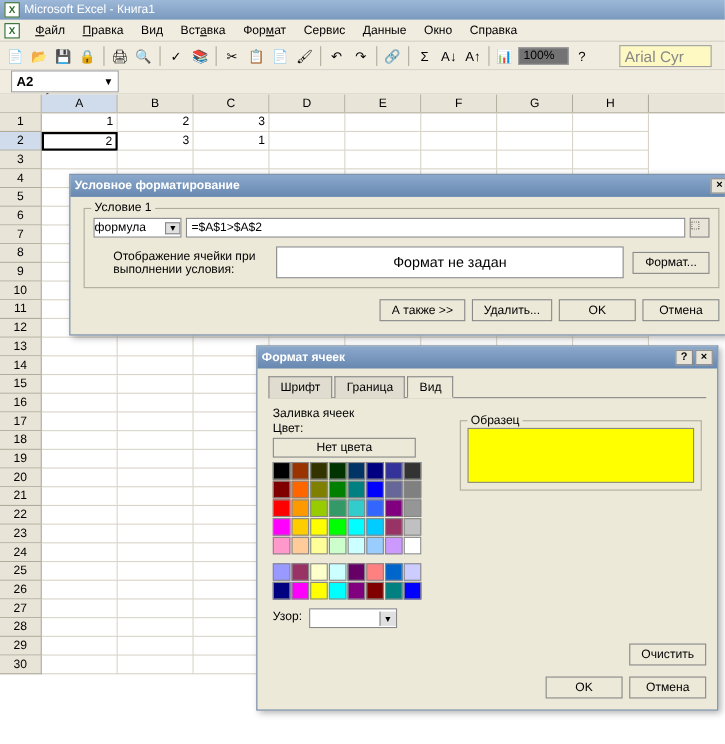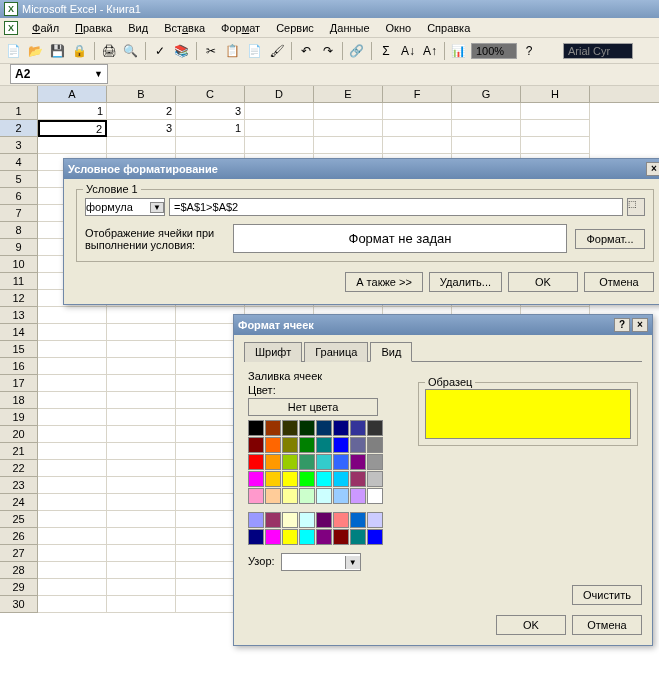--- a/index.html
+++ b/index.html
@@ -11,21 +11,21 @@
 
 .menubar { background: #f0ece0; height: 20px; display: flex; align-items: center; padding: 0 4px; border-bottom: 1px solid #d0ccc0; }
 .menubar .menubar-icon { width: 14px; height: 14px; background: #fff; border: 1px solid #2a6b2a; margin-right: 6px; font-size: 9px; color: #2a6b2a; font-weight: bold; display: flex; align-items: center; justify-content: center; }
 .menubar .menu-item { padding: 2px 8px; font-size: 11px; cursor: pointer; }
 .menubar .menu-item u { text-decoration: underline; }
 
 .toolbar { background: #f0ece0; height: 26px; display: flex; align-items: center; padding: 0 4px; border-bottom: 1px solid #d0ccc0; gap: 2px; }
 .tb-icon { width: 20px; height: 20px; border: 1px solid transparent; display: flex; align-items: center; justify-content: center; font-size: 12px; cursor: pointer; }
 .tb-sep { width: 1px; height: 18px; background: #b0ac9c; margin: 0 2px; }
 .zoom-box { border: 1px solid #a0a0a0; background: #737373; padding: 1px 4px; font-size: 11px; width: 46px; }
-.font-box { border: 1px solid #a0a0a0; background: #0f172a; padding: 1px 4px; font-size: 11px; width: 70px; color: #888; }
+.font-box { border: 1px solid #a0a0a0; background: #fef9c3; padding: 1px 4px; font-size: 14px; width: 84px; color: #888; }
 
 .namebox-row { background: #f0ece0; height: 22px; display: flex; border-bottom: 1px solid #d0ccc0; flex-direction: column; }
 .namebox { width: 98px; background: #fff; border: 1px solid #a0a0a0; padding: 2px 4px; font-size: 12px; font-weight: bold; margin-left: 10px; display: flex; justify-content: space-between; align-items: center; }
 .namebox .dd { font-size: 9px; }
 .fx-label { margin-left: 40px; font-style: italic; font-size: 11px; }
 .formula-bar { margin-left: 6px; font-size: 12px; }
 
 .grid { position: relative; background: #fff; }
 .col-headers { display: flex; height: 17px; background: #e8e4d8; border-bottom: 1px solid #b0ac9c; }
 .corner { width: 38px; border-right: 1px solid #b0ac9c; background: #e8e4d8; }
@@ -48,21 +48,21 @@
 
 .cf-dialog { left: 63px; top: 158px; width: 604px; }
 .cf-body { padding: 10px 12px 12px; }
 .cf-group { border: 1px solid #b0ac9c; padding: 8px; position: relative; }
 .cf-group-label { position: absolute; top: -7px; left: 6px; background: #ece9d8; padding: 0 3px; font-size: 11px; }
 .cf-row1 { display: flex; align-items: center; gap: 4px; margin-bottom: 8px; }
 .cf-dropdown { background: #fff; border: 1px solid #888; padding: 2px 0; font-size: 11px; width: 80px; display: flex; justify-content: space-between; align-items: center; }
 .cf-dropdown .dd { font-size: 8px; background: #e0e0e0; border: 1px solid #888; padding: 0 2px; }
 .cf-formula { background: #fff; border: 1px solid #888; padding: 2px 4px; font-size: 11px; flex: 1; }
 .cf-ref-btn { width: 18px; height: 18px; background: #e8e4d8; border: 1px solid #888; font-size: 9px; cursor: pointer; }
-.cf-row2 { display: flex; align-items: center; gap: 8px; }
+.cf-row2 { display: flex; align-items: center; gap: 8px; margin-left: 18px; }
 .cf-label-text { font-size: 11px; width: 140px; }
 .cf-preview { background: #fff; border: 1px solid #888; flex: 1; text-align: center; padding: 6px; font-size: 13px; }
 .cf-btn { background: #ece9d8; border: 1px solid #888; padding: 3px 10px; font-size: 11px; cursor: pointer; min-width: 70px; }
 .cf-buttons { display: flex; justify-content: flex-end; gap: 6px; margin-top: 10px; }
 
 .fc-dialog { left: 233px; top: 314px; width: 420px; }
 .fc-body { padding: 6px 10px 10px; }
 .tabs { display: flex; border-bottom: 1px solid #888; }
 .tab { border: 1px solid #888; border-bottom: none; padding: 3px 10px; font-size: 11px; background: #e0ddd0; margin-right: 2px; cursor: pointer; position: relative; top: 1px; }
 .tab.active { background: #ece9d8; border-bottom: 1px solid #ece9d8; }

